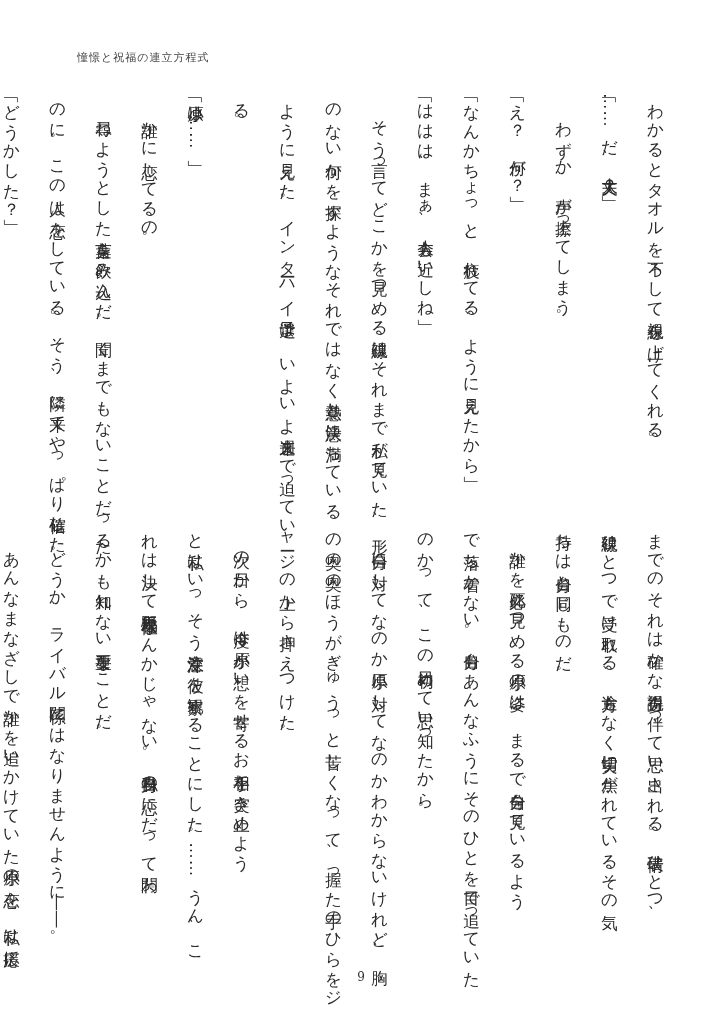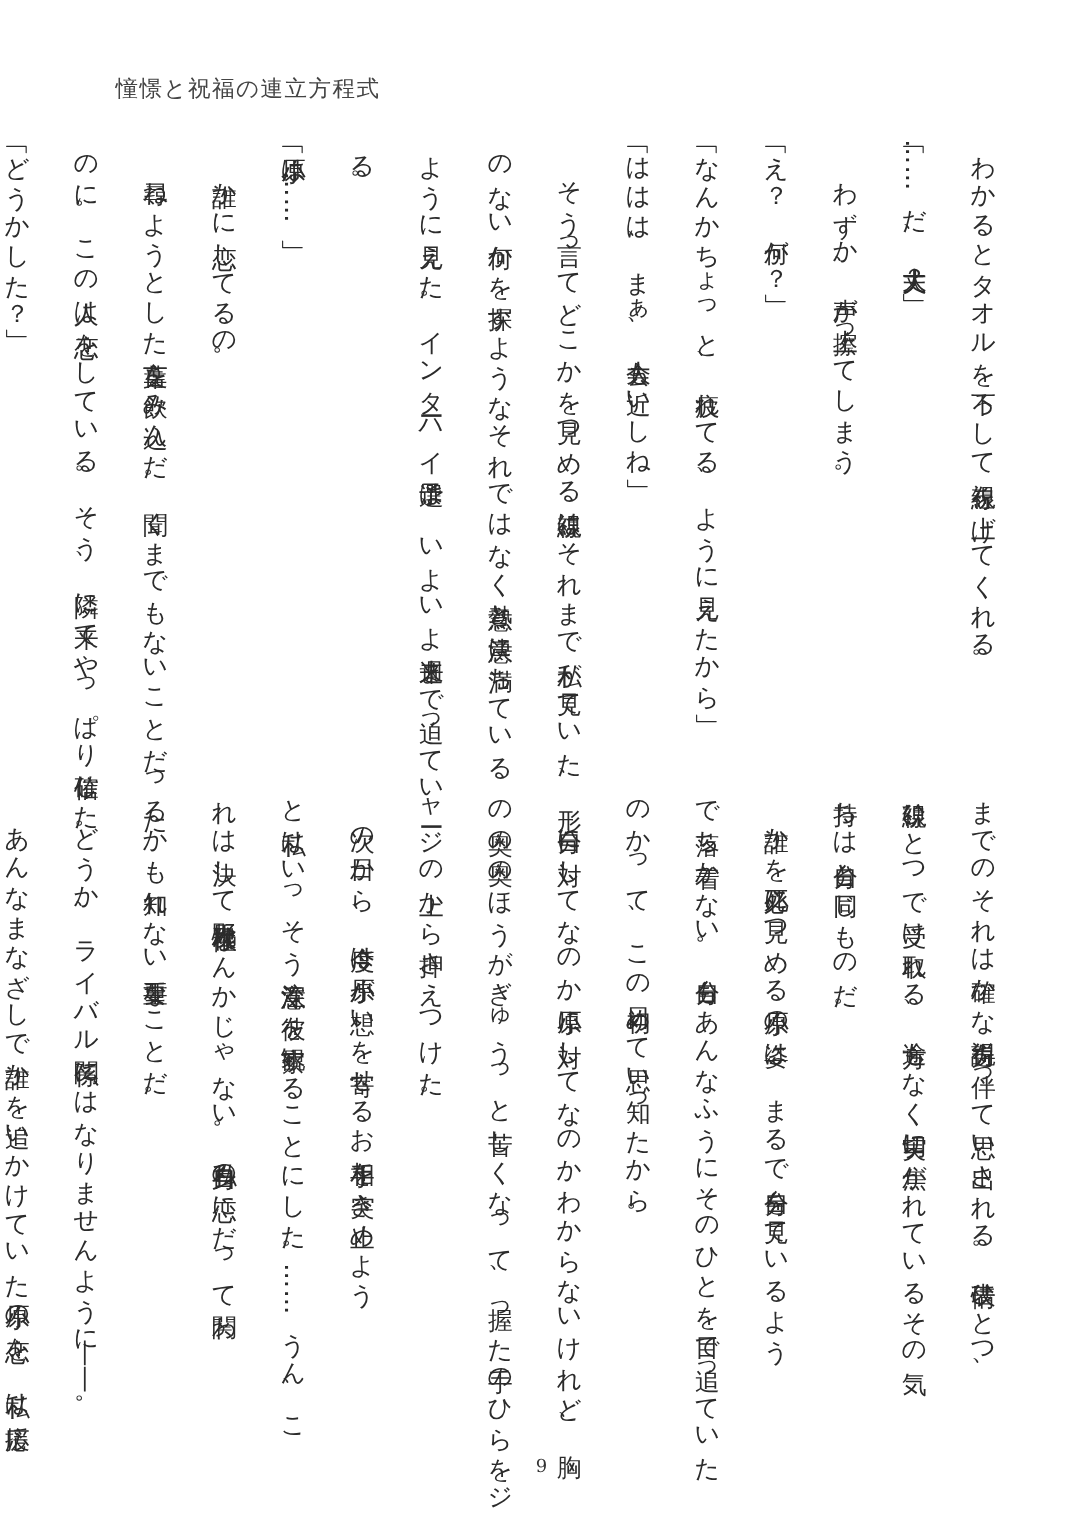--- a/index.html
+++ b/index.html
@@ -1,21 +1,21 @@
 <!DOCTYPE html>
 <html><head>
 <meta charset="utf-8">
 <style>
   html, body { margin: 0; padding: 0; background: #ffffff; }
   body { width: 722px; height: 1024px; position: relative; overflow: hidden; }
   .page { position: absolute; left: 0; top: 0; width: 722px; height: 1024px; background: #fff; }
   .running-head {
     position: absolute; left: 77px; top: 50px;
     font-family: Liberation Sans, sans-serif;
-    font-size: 15px; color: #444; letter-spacing: 1px;
+    font-size: 11px; color: #444; letter-spacing: 1px;
   }
   .tier {
     position: absolute;
     writing-mode: vertical-rl;
     -webkit-writing-mode: vertical-rl;
     font-family: "DejaVu Sans", "Liberation Sans", sans-serif;
     font-size: 16.5px;
     line-height: 46px;
     letter-spacing: 0.9px;
     color: #2b2b2b;

